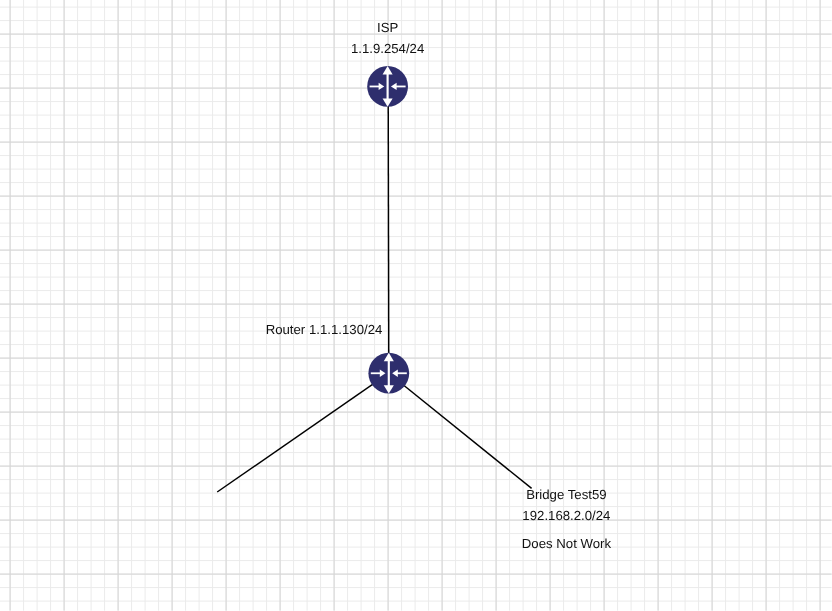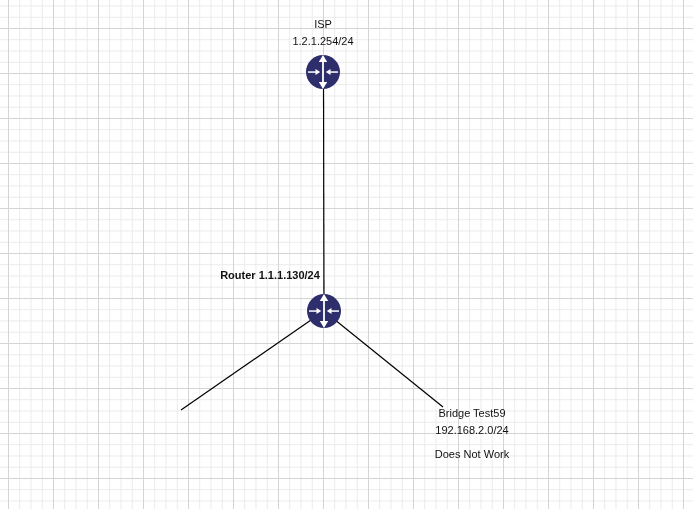--- a/index.html
+++ b/index.html
@@ -79,24 +79,24 @@
       <polygon points="18,35 13.8,28 22.2,28" fill="#ffffff"></polygon>
       <rect x="3" y="17.3" width="8.5" height="1.5" fill="#ffffff"></rect>
       <polygon points="15.2,18 10.5,14.9 10.5,21.1" fill="#ffffff"></polygon>
       <rect x="24.5" y="17.3" width="8.5" height="1.5" fill="#ffffff"></rect>
       <polygon points="20.8,18 25.5,14.9 25.5,21.1" fill="#ffffff"></polygon>
     </svg>
   </div>
 
   <div class="label" style="left:323px; top:16px;">
     <div>ISP</div>
-    <div>1.2.1.254/24</div>
+    <div>1.1.9.254/24</div>
   </div>
 
-  <div class="label" style="left:270px; top:267px;font-weight:bold;">
+  <div class="label" style="left:270px; top:267px;">
     <div>Router 1.1.1.130/24</div>
   </div>
 
   <div class="label" style="left:181px; top:405px;">
   </div>
 
   <div class="label" style="left:472px; top:405px;">
     <div>Bridge Test59</div>
     <div>192.168.2.0/24</div>
     <div class="status-line">Does Not Work</div>

